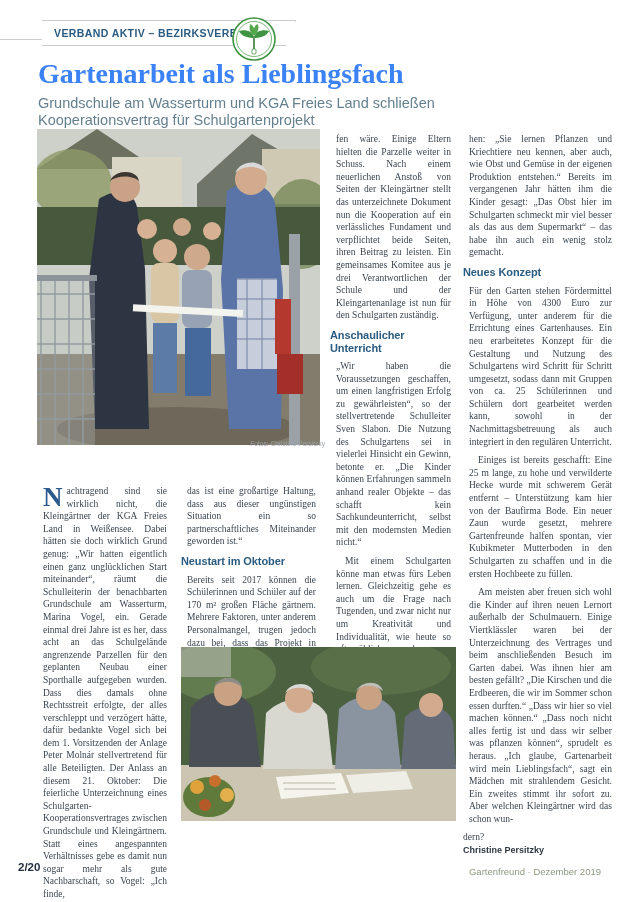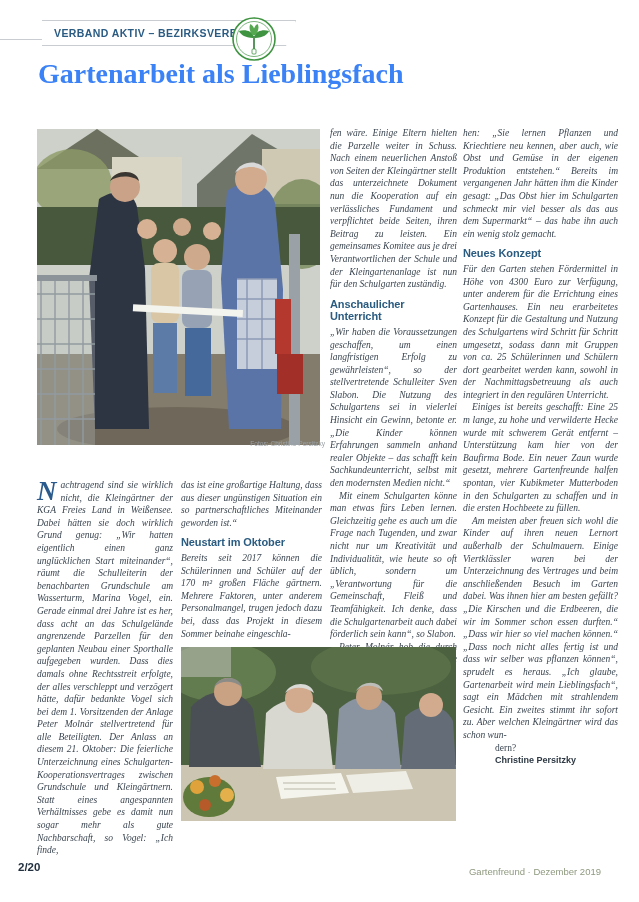--- a/index.html
+++ b/index.html
@@ -23,32 +23,32 @@
   .photo2{left:181px;top:647px;width:275px;height:174px;}
   .cap1{position:absolute;left:37px;top:449px;width:288px;z-index:3;
         font-size:8.6px;line-height:11px;font-weight:bold;color:#2e3944;}
   .cap1 .credit{position:absolute;right:0;bottom:0;font-weight:normal;
         font-size:6.6px;color:#9aa0a6;}
   .cap2{position:absolute;left:182px;top:824px;width:278px;z-index:3;
         font-size:7.8px;font-weight:bold;color:#2e3944;white-space:nowrap;}
   
   .col{position:absolute;z-index:1;font-family:"Liberation Serif",serif;
        font-size:9.5px;line-height:12.6px;color:#3a4550;text-align:justify;}
-  .col p{margin:0;font-style:italic;}
+  .col p{margin:6px;}
   .col p.ind{text-indent:9px;}
   .col h3{font-family:"Liberation Sans",sans-serif;font-size:11px;letter-spacing:-.1px;
           color:#2a5b80;margin:7px 0 3px 0;}
   .col1{left:37px;top:479px;width:136px;}
   .col2{left:181px;top:479px;width:141px;}
   .col3{left:330px;top:127px;width:127px;height:536px;overflow:hidden;}
   .col4{left:463px;top:127px;width:155px;}
   .dropcap{float:left;font-size:27px;line-height:23px;font-weight:bold;
            color:#2b5a8c;padding:1px 4px 0 0;font-family:"Liberation Serif",serif;}
   .lastline{display:flex;justify-content:space-between;align-items:baseline;flex-direction:column;}
-  .byline{font-family:"Liberation Sans",sans-serif;font-size:9px;font-weight:bold;color:#2e3944;margin-left:32px;}
+  .byline{font-family:"Liberation Sans",sans-serif;font-size:9px;font-weight:bold;color:#2e3944;}
   
   .pageno{position:absolute;left:18px;top:861px;font-size:11.5px;font-weight:bold;color:#223040;}
   .issue{position:absolute;right:38px;top:866px;font-size:9.5px;color:#8e997e;}
 </style>
 </head>
 <body>
 
 <div class="page">
 
   <div class="hdr-rule"></div>
@@ -60,20 +60,21 @@
       <path d="M23 33 L23 20" stroke="#2f7a33" stroke-width="1.6"></path>
       <path d="M22 22 C14 22 9 18 8 15 C14 13 21 15 22.6 20 Z" fill="#3f9441"></path>
       <path d="M24 22 C32 22 37 18 38 15 C32 13 25 15 23.4 20 Z" fill="#3f9441"></path>
       <path d="M21.6 19 C18 15 18 10 19.5 8 C23 10 24.5 15 23 19 Z" fill="#55a84f"></path>
       <path d="M24.4 19 C28 15 28 10 26.5 8 C23 10 21.5 15 23 19 Z" fill="#55a84f"></path>
       <rect x="21" y="33" width="4" height="5" rx="1" fill="none" stroke="#3f9441" stroke-width="0.8"></rect>
     </svg>
   </div>
 
   <h1 class="title">Gartenarbeit als Lieblingsfach</h1>
+  <h2 class="subtitle">Grundschule am Wasserturm und KGA Freies Land schließen Kooperationsvertrag für Schulgartenprojekt</h2>
 
   <div class="photo photo1">
     <svg width="283" height="316" viewBox="0 0 283 316">
       <rect width="283" height="316" fill="#cdd1c9"></rect>
       <polygon points="0,40 60,0 120,40" fill="#6b705f"></polygon>
       <rect x="75" y="28" width="70" height="60" fill="#d9d6c6"></rect>
       <polygon points="160,55 215,5 283,45 283,80 160,80" fill="#70756a"></polygon>
       <rect x="225" y="20" width="58" height="55" fill="#cfc9b4"></rect>
       <ellipse cx="35" cy="55" rx="40" ry="35" fill="#8d9a67" opacity=".8"></ellipse>
       <ellipse cx="265" cy="95" rx="35" ry="45" fill="#77895a" opacity=".8"></ellipse>

